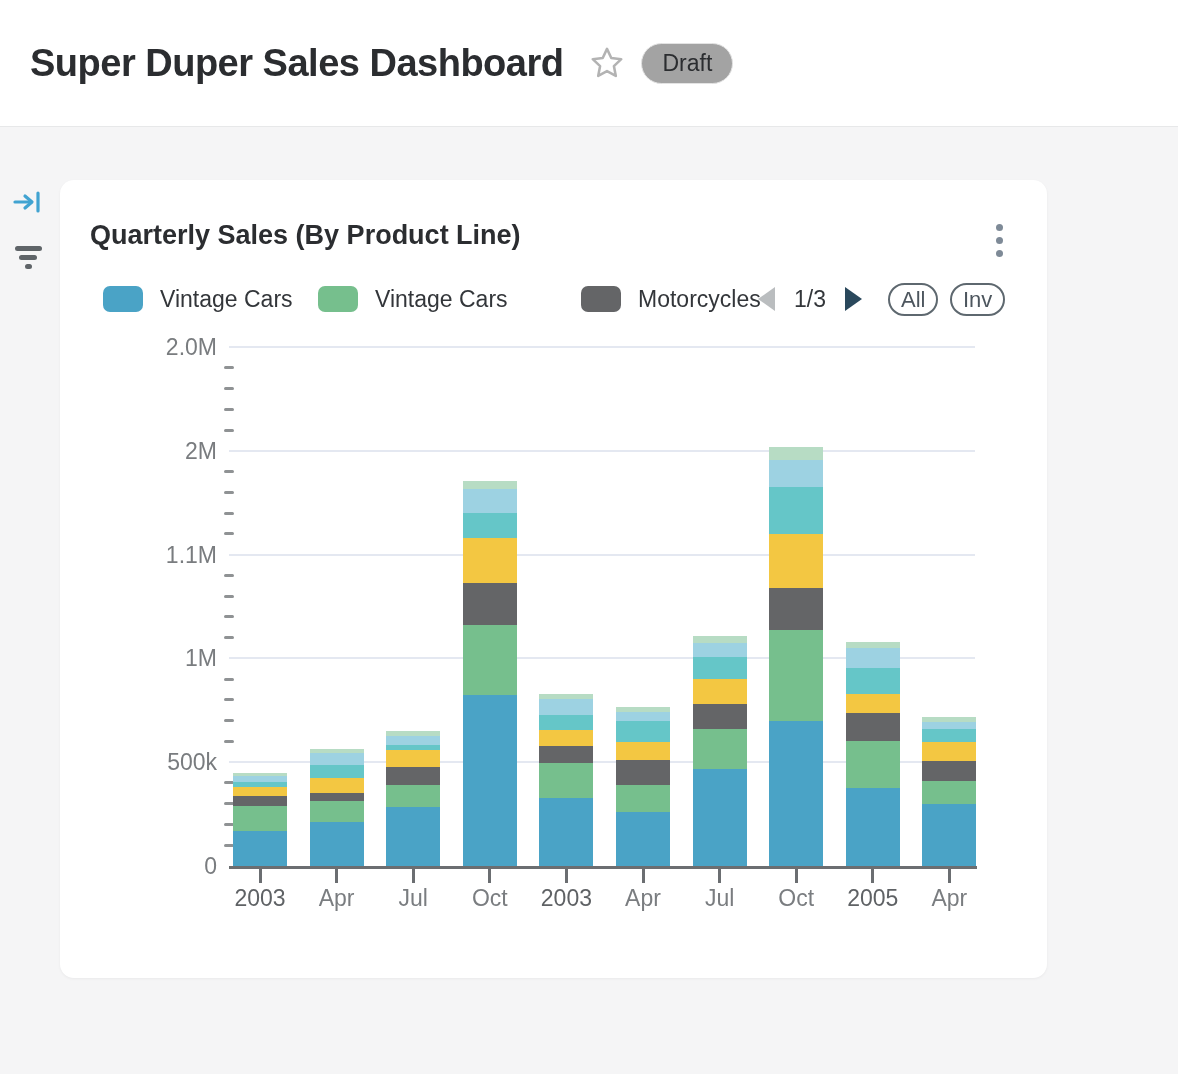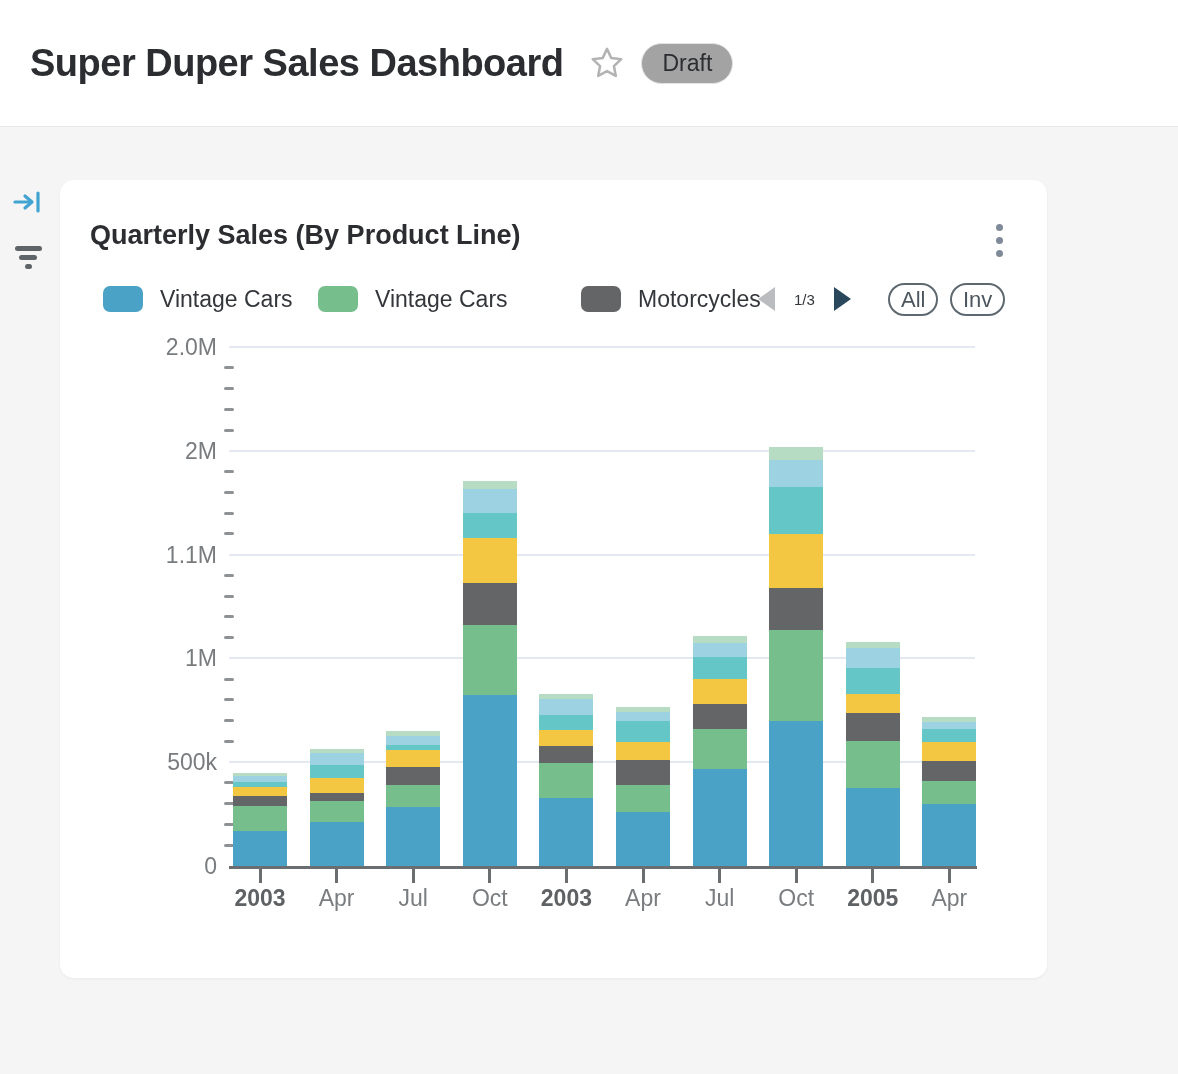--- a/index.html
+++ b/index.html
@@ -45,41 +45,41 @@
 
   
   .legend-item { position:absolute; top:105px; height:28px; display:flex; align-items:center; gap:17px; cursor:pointer; }
   .swatch { width:40px; height:26px; border-radius:7px; flex:0 0 auto; }
   .legend-label { font-size:23px; color:#33363a; white-space:nowrap; }
 
   .pagination { position:absolute; top:105px; left:698px; height:28px; display:flex; align-items:center; }
   .tri { width:0; height:0; border-top:12px solid transparent; border-bottom:12px solid transparent; cursor:pointer; }
   .tri-left  { border-right:17px solid #babdbf; }
   .tri-right { border-left:17px solid #2a485c; }
-  .page-label { font-size:15px; color:#33363a; margin:7px 19px; }
+  .page-label { font-size:23px; color:#33363a; margin:7px 19px; }
 
   .legend-btn {
     position:absolute; top:103px; height:33px; background:#ffffff;
     border:2px solid #5e686f; border-radius:17px; color:#4d565e;
     font-size:22px; font-family:"Liberation Sans",sans-serif;
     padding:0 11px; line-height:28px; cursor:pointer;
   }
   .btn-all { left:828px; }
   .btn-inv { left:890px; }
 
   
   .plot { position:absolute; left:169px; top:170px; width:748px; height:519px; border-bottom:3px solid #6b6e71; }
   .gridline { position:absolute; left:0; width:746px; height:2px; background:#e4e8f1; }
   .ytick-label { position:absolute; left:-86px; width:74px; text-align:right; font-size:23px; color:#797c7f; line-height:28px; }
   .minor-tick { position:absolute; left:-5px; width:10px; height:3px; border-radius:2px; background:#8f9294; }
   .bar { position:absolute; bottom:0; width:54px; display:flex; flex-direction:column-reverse; cursor:pointer; }
   .seg { width:100%; }
   .xtick { position:absolute; top:519px; width:3px; height:14px; background:#6b6e71; }
   .xlabel { position:absolute; top:535px; transform:translateX(-50%); font-size:23px; color:#7a7d80; white-space:nowrap; }
-  .xlabel.bold { font-weight:700; color:#5f6265; }
+  .xlabel.bold { font-weight:400; color:#5f6265; }
 </style>
 </head>
 <body>
 
 <div class="header">
   <div class="page-title">Super Duper Sales Dashboard</div>
   <div class="star-wrap">
     <svg width="36" height="36" viewBox="0 0 24 24">
       <path d="M12 2.6l2.85 6.05 6.65.8-4.9 4.6 1.28 6.55L12 17.4l-5.88 3.2 1.28-6.55-4.9-4.6 6.65-.8z" fill="none" stroke="#b3b3b3" stroke-width="1.7" stroke-linejoin="round"></path>
     </svg>

